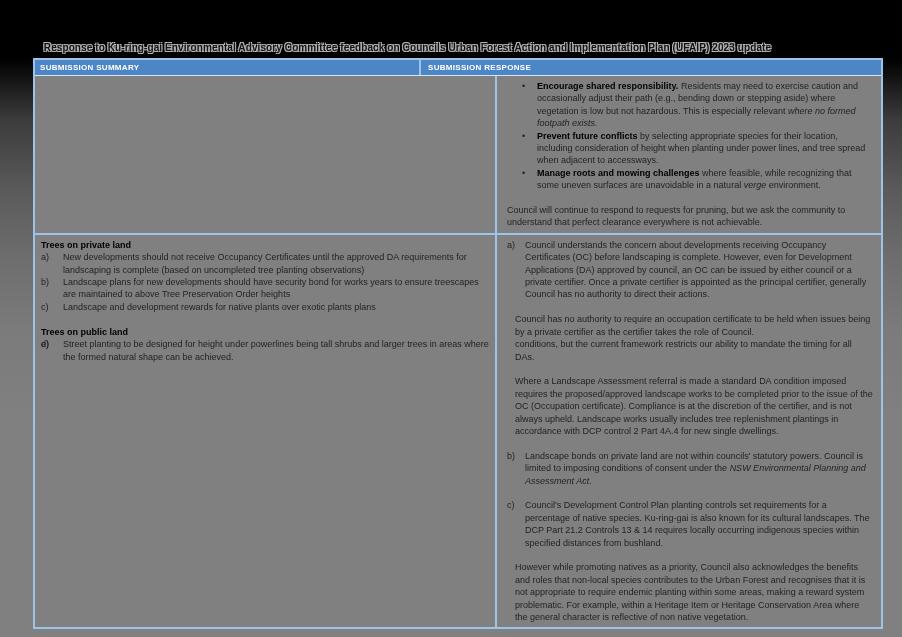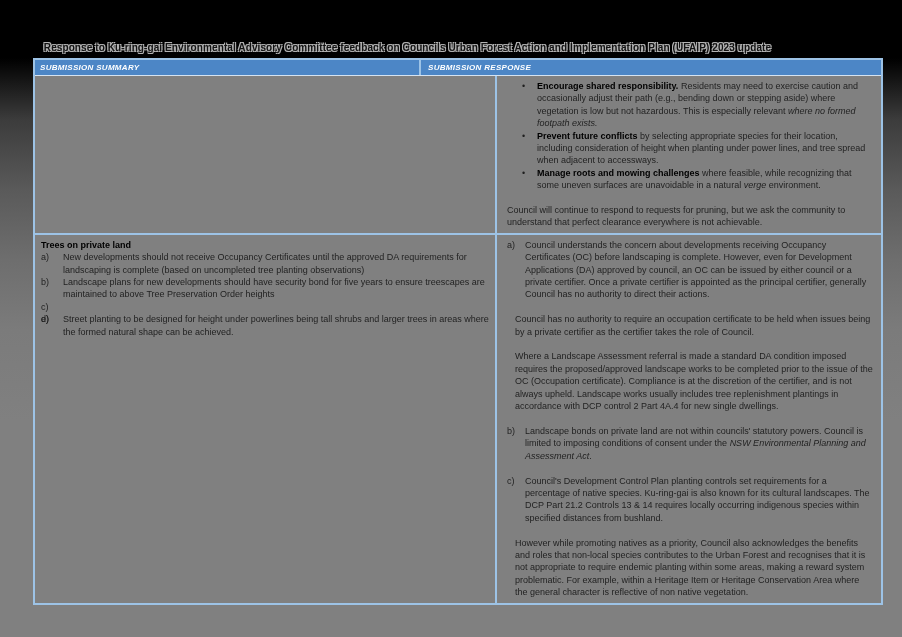--- a/index.html
+++ b/index.html
@@ -21,21 +21,21 @@
   }
   .tbl{
     position:absolute;left:33px;top:58px;width:850px;
     border:2px solid #9dc3e6;
     box-sizing:border-box;
     background:#808080;
   }
   .thead{display:flex;background:#4c86c6;border-bottom:1px solid #d5e3f2;}
   .th{
     color:#fff;font-size:8px;font-weight:bold;letter-spacing:.3px;
-    padding:3px 4px 3px 5px;box-sizing:border-box;height:15px;font-style:italic;
+    padding:3px 4px 3px 5px;box-sizing:border-box;height:15px;
   }
   .th-left{width:384px;}
   .th-right{flex:1;border-left:2px solid #9dc3e6;padding-left:7px;}
   .trow{display:flex;border-top:2px solid #9dc3e6;}
   .trow:first-of-type{border-top:none;}
   .td{
     box-sizing:border-box;background:#808080;
     color:#1f1f1f;font-size:9px;line-height:12.4px;
     padding:4px 6px 4px 6px;
   }
@@ -72,30 +72,32 @@
           <div class="bullet"><span class="marker">•</span><span><span class="b">Prevent future conflicts</span><span> by selecting appropriate species for their location, including consideration of height when planting under power lines, and tree spread when adjacent to accessways.</span></span></div>
           <div class="bullet"><span class="marker">•</span><span><span class="b">Manage roots and mowing challenges</span><span> where feasible, while recognizing that some uneven surfaces are unavoidable in a natural </span><span class="i">verge</span><span> environment.</span></span></div>
           <div class="spacer"></div>
           <div class="para"><span><span>Council will continue to respond to requests for pruning, but we ask the community to understand that perfect clearance everywhere is not achievable.</span></span></div>
         </div>
       </div>
       <div class="trow">
         <div class="td td-left" style="min-height: 362px;">
           <div class="heading">Trees on private land</div>
           <div class="li"><span class="label">a)</span><span><span>New developments should not receive Occupancy Certificates until the approved DA requirements for landscaping is complete (based on uncompleted tree planting observations)</span></span></div>
-          <div class="li"><span class="label">b)</span><span><span>Landscape plans for new developments should have security bond for five years to ensure treescapes are maintained to above Tree Preservation Order heights</span></span></div>
-          <div class="li"><span class="label">c)</span></div>
+          <div class="li"><span class="label">b)</span><span><span>Landscape plans for new developments should have security bond for works years to ensure treescapes are maintained to above Tree Preservation Order heights</span></span></div>
+          <div class="li"><span class="label">c)</span><span><span>Landscape and development rewards for native plants over exotic plants plans</span></span></div>
           <div class="spacer"></div>
+          <div class="heading">Trees on public land</div>
           <div class="li"><span class="label">d)</span></div>
           <div class="li"><span class="label">e)</span><span><span>Street planting to be designed for height under powerlines being tall shrubs and larger trees in areas where the formed natural shape can be achieved.</span></span></div>
         </div>
         <div class="td td-right">
           <div class="li"><span class="label">a)</span><span><span>Council understands the concern about developments receiving Occupancy Certificates (OC) before landscaping is complete. However, even for Development Applications (DA) approved by council, an OC can be issued by either council or a private certifier. Once a private certifier is appointed as the principal certifier, generally Council has no authority to direct their actions.</span></span></div>
           <div class="spacer"></div>
           <div class="pi"><span><span>Council has no authority to require an occupation certificate to be held when issues being by a private certifier as the certifier takes the role of Council.</span></span></div>
+          <div class="pi"><span><span>conditions, but the current framework restricts our ability to mandate the timing for all DAs.</span></span></div>
           <div class="spacer"></div>
           <div class="pi"><span><span>Where a Landscape Assessment referral is made a standard DA condition imposed requires the proposed/approved landscape works to be completed prior to the issue of the OC (Occupation certificate).  Compliance is at the discretion of the certifier, and is not always upheld. Landscape works usually includes tree replenishment plantings in accordance with DCP control 2 Part 4A.4 for new single dwellings.</span></span></div>
           <div class="spacer"></div>
           <div class="li"><span class="label">b)</span><span><span>Landscape bonds on private land are not within councils' statutory powers. Council is limited to imposing conditions of consent under the </span><span class="i">NSW Environmental Planning and Assessment Act</span><span>.</span></span></div>
           <div class="spacer"></div>
           <div class="li"><span class="label">c)</span><span><span>Council's Development Control Plan planting controls set requirements for a percentage of native species. Ku-ring-gai is also known for its cultural landscapes. The DCP Part 21.2 Controls 13 &amp; 14 requires locally occurring indigenous species within specified distances from bushland.</span></span></div>
           <div class="spacer"></div>
           <div class="pi"><span><span>However while promoting natives as a priority, Council also acknowledges the benefits and roles that non-local species contributes to the Urban Forest and recognises that it is not appropriate to require endemic planting within some areas, making a reward system problematic. For example, within a Heritage Item or Heritage Conservation Area where the general character is reflective of non native vegetation.</span></span></div>
         </div>
       </div>

